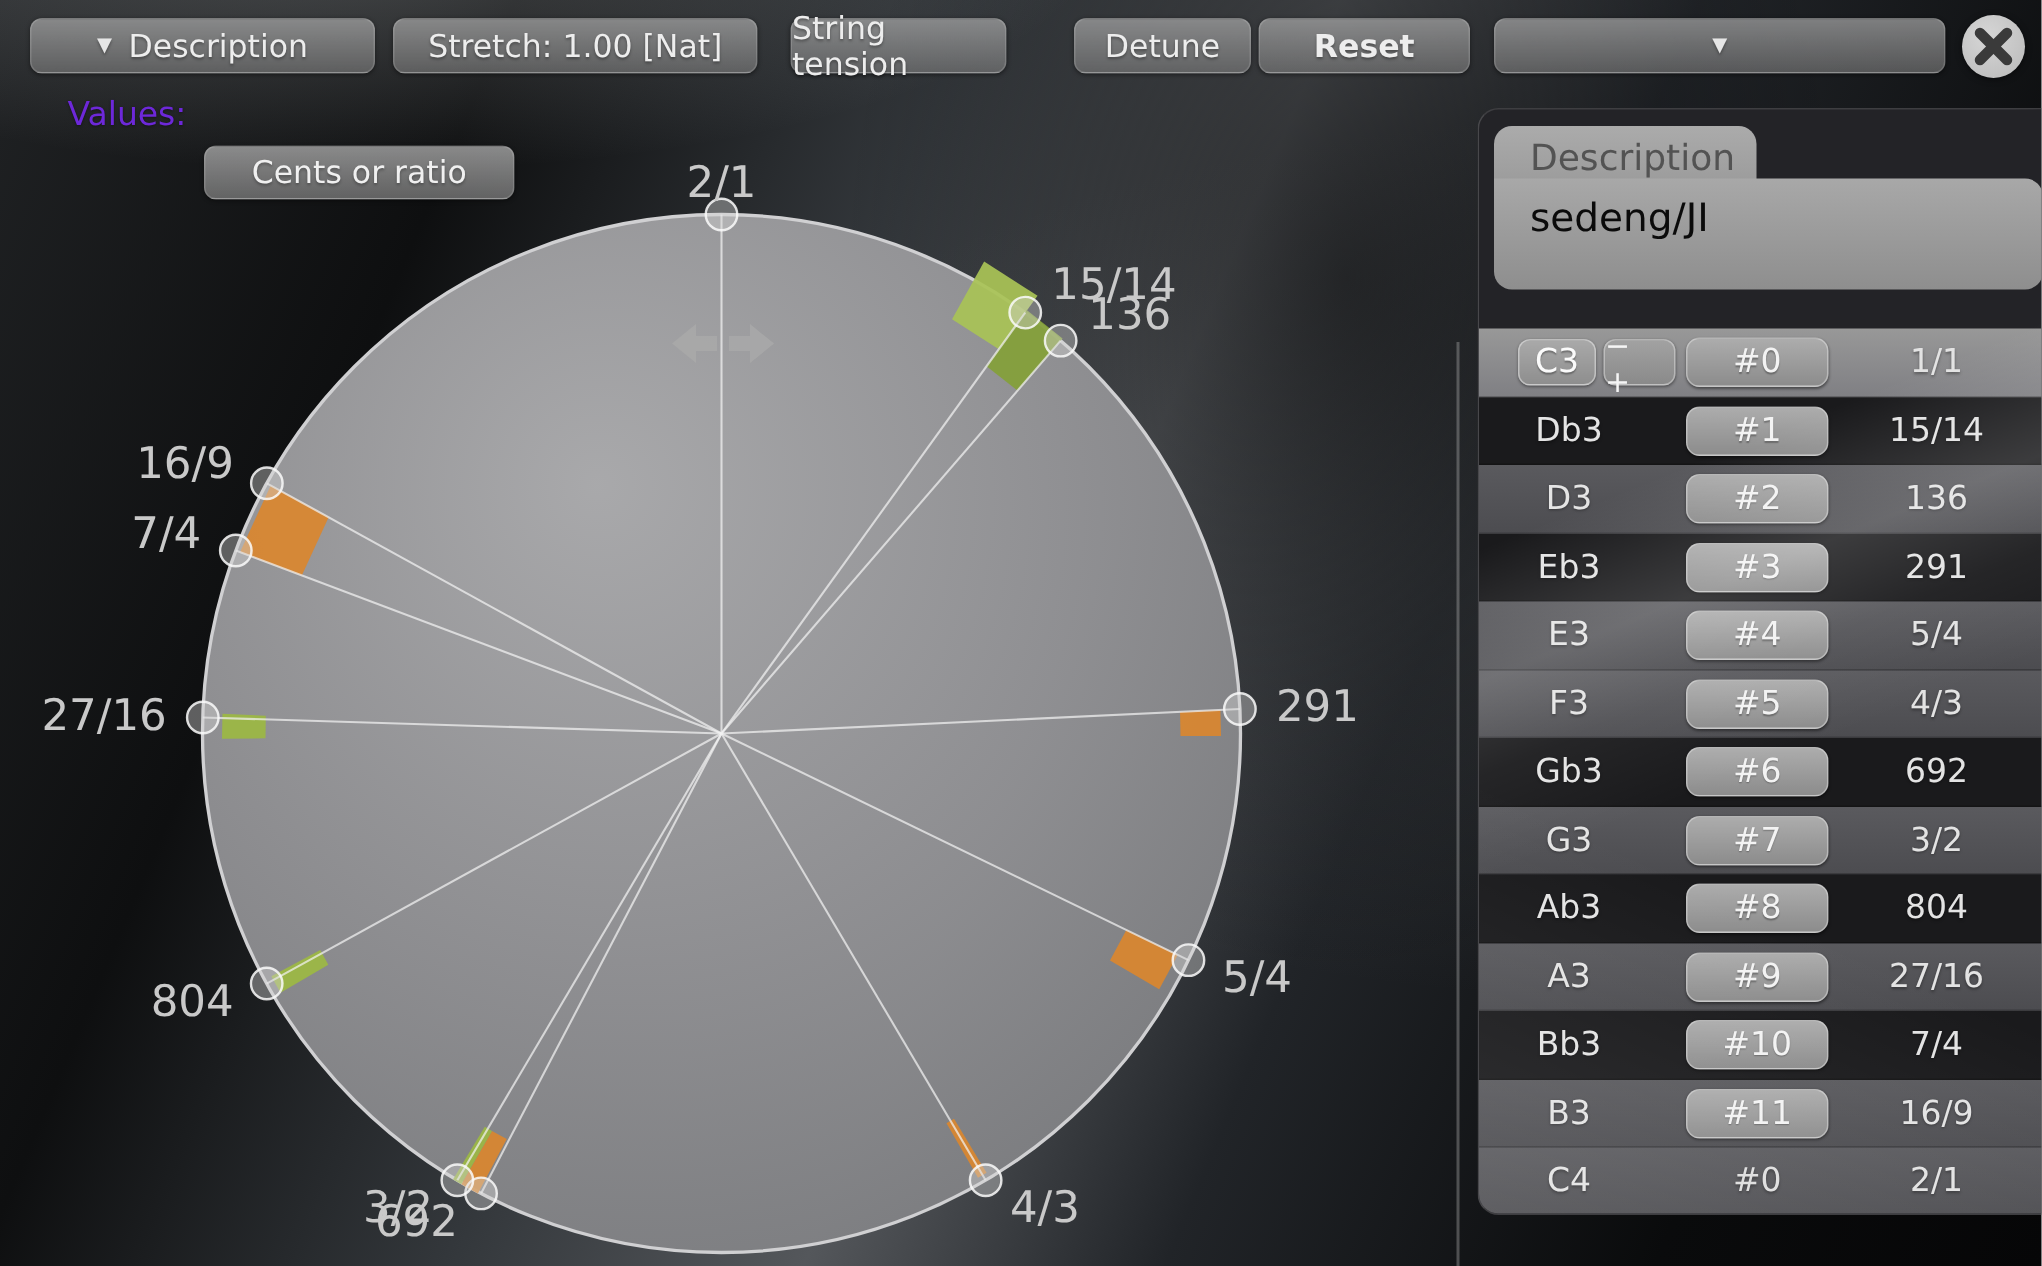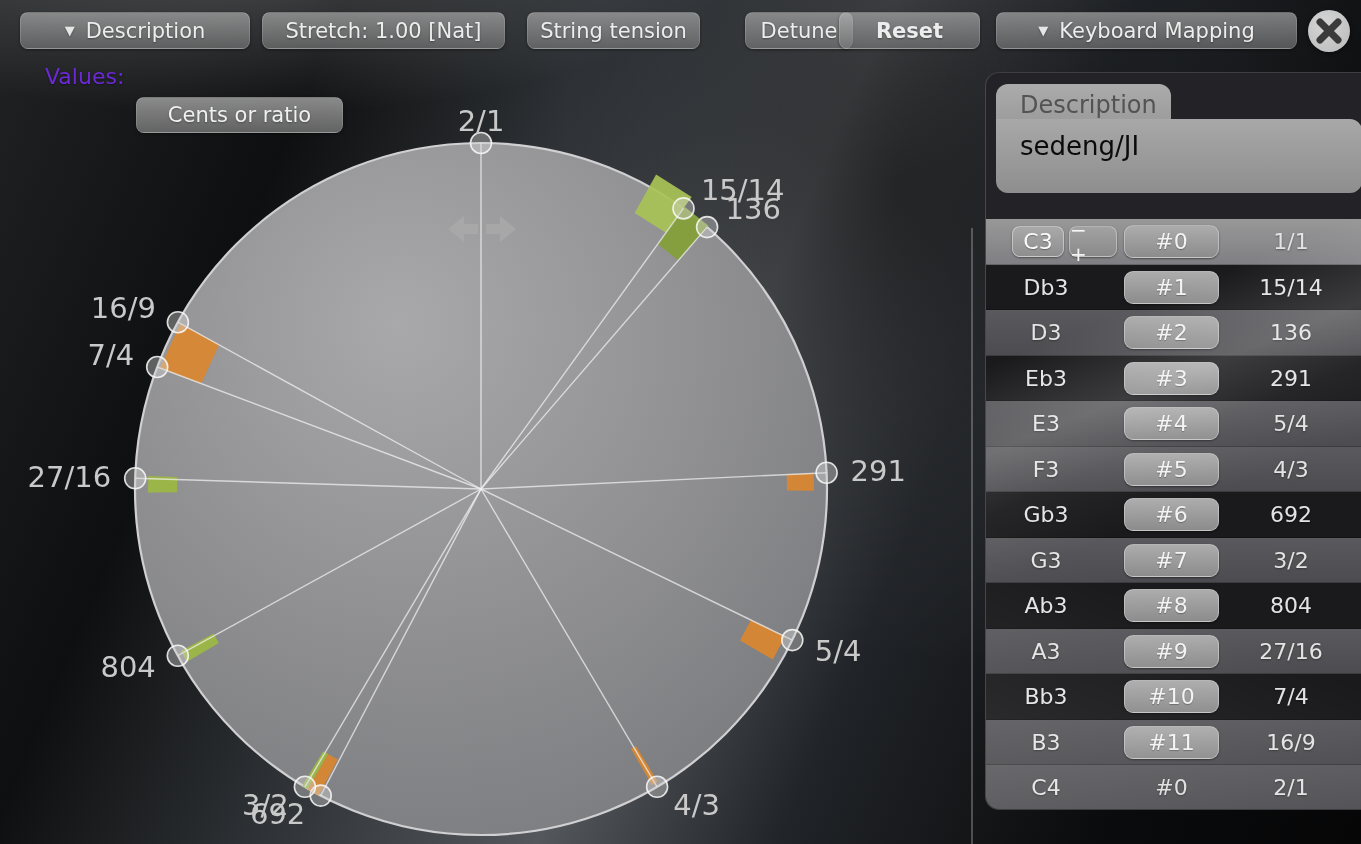--- a/index.html
+++ b/index.html
@@ -100,32 +100,31 @@
 </head>
 <body>
 
 <div class="tb-btn" style="left:20px;width:230px;">
   <span class="tb-caret">▼</span>
   <span>Description</span>
 </div>
 <div class="tb-btn" style="left:262px;width:243px;">
   <span>Stretch: 1.00 [Nat]</span>
 </div>
-<div class="tb-btn" style="left:527px;width:173px;">
+<div class="tb-btn" style="left:527px;width:144px;">
   <span>String tension</span>
 </div>
-<div class="tb-btn" style="left:745px;width:108px;">
+<div class="tb-btn" style="left:716px;width:118px;">
   <span>Detune</span>
 </div>
 <div class="tb-btn" style="left:839px;width:141px;font-weight:bold;">
   <span>Reset</span>
 </div>
 <div class="tb-btn" style="left:996px;width:301px;">
   <span class="tb-caret">▼</span>
-  <span>Keyboard Mapping</span>
 </div>
 <div class="close-btn">
   <svg width="42" height="42">
     <line x1="12" y1="12" x2="30" y2="30" stroke="#3a3a3a" stroke-width="7" stroke-linecap="round"></line>
     <line x1="30" y1="12" x2="12" y2="30" stroke="#3a3a3a" stroke-width="7" stroke-linecap="round"></line>
   </svg>
 </div>
 
 <div class="values-label">Values:</div>
 <div class="values-btn">

